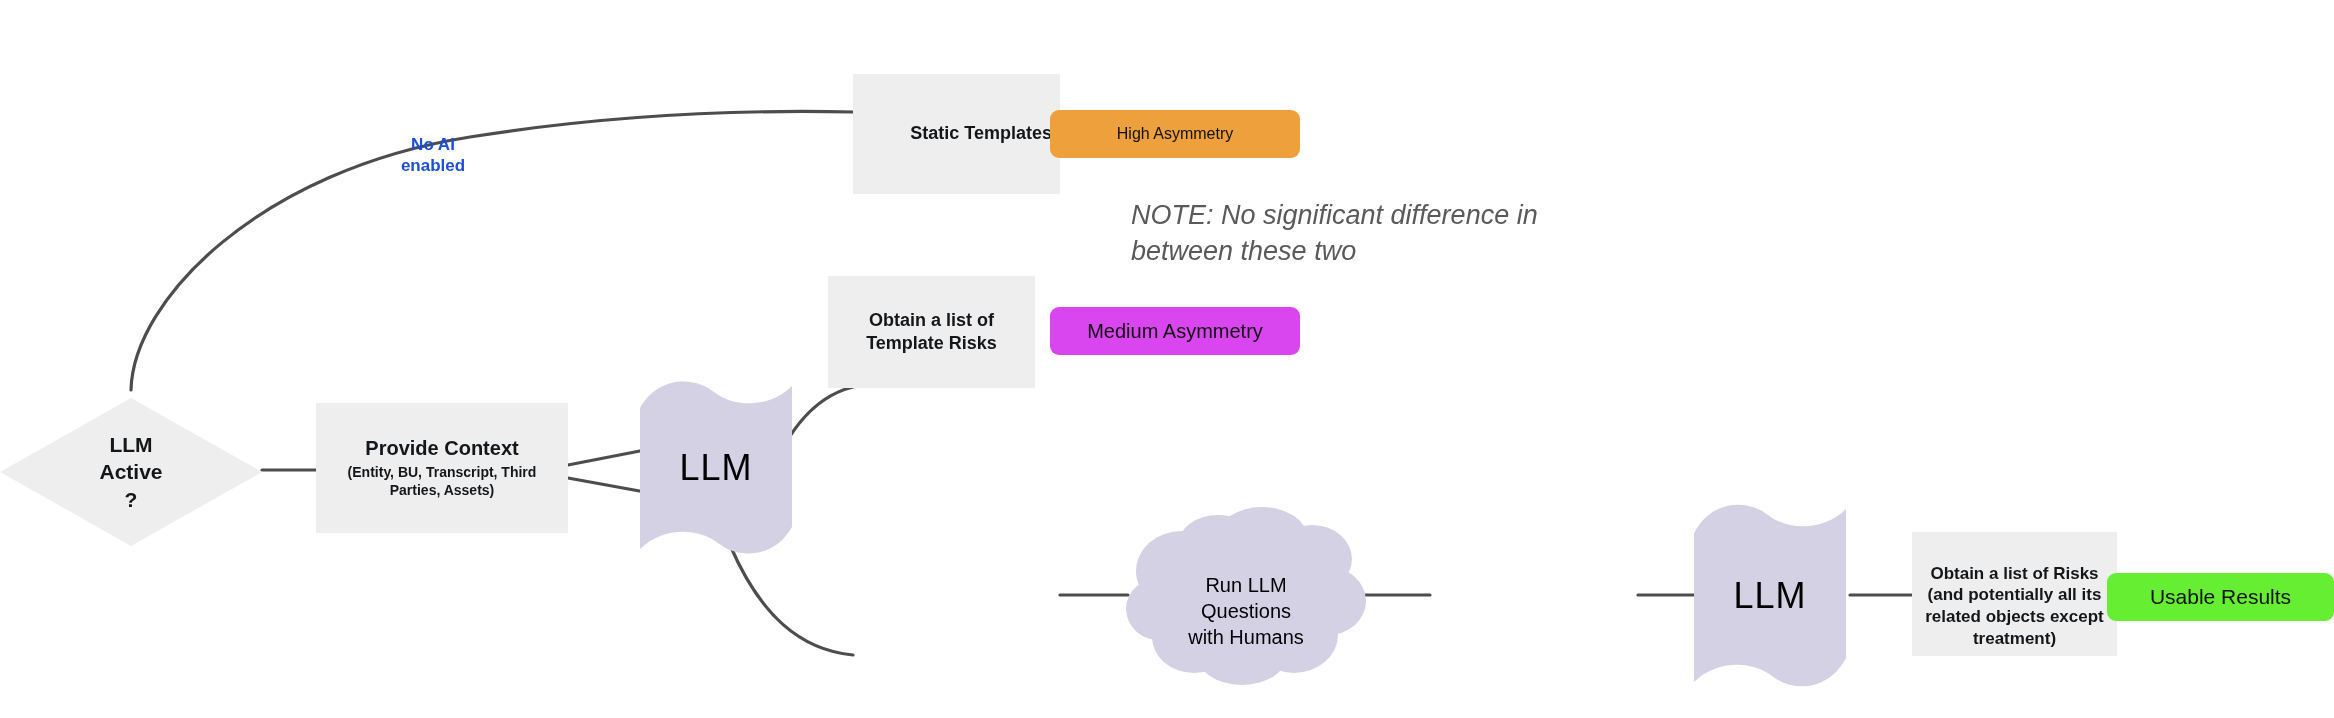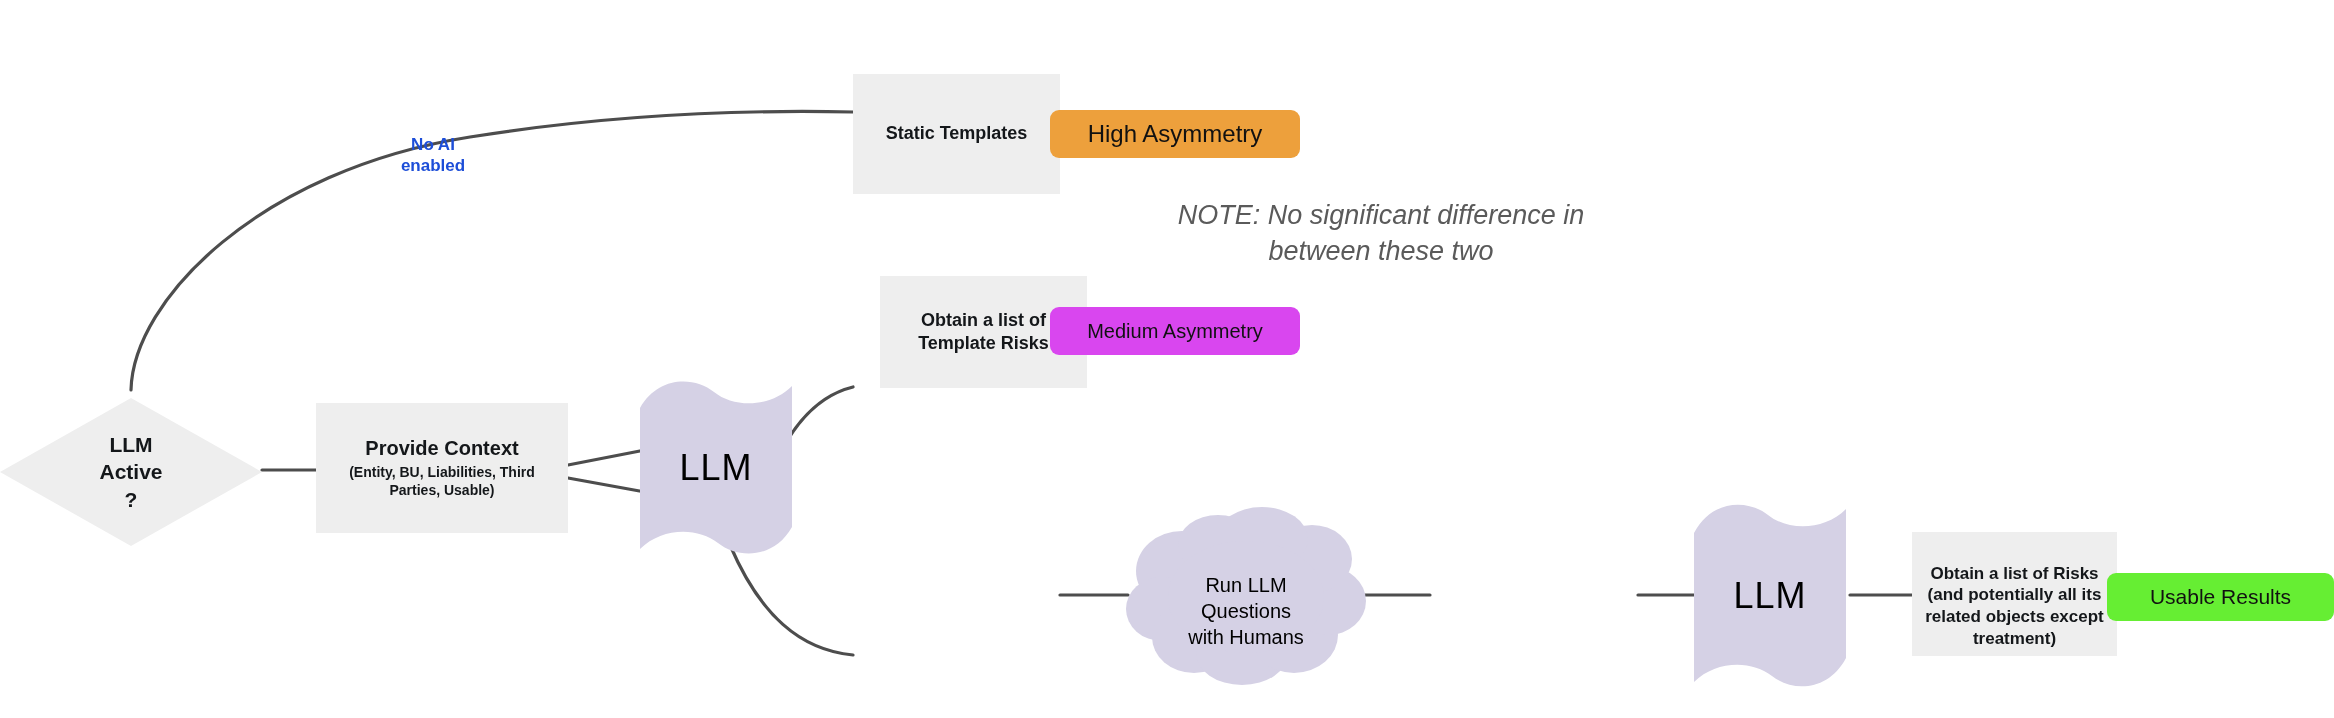--- a/index.html
+++ b/index.html
@@ -122,21 +122,21 @@
     color: #1d4ed8;
     line-height: 1.22;
     text-align: center;
     white-space: pre-line;
   }
   .note-text {
     position: absolute;
     font-style: italic;
     color: #5a5a5a;
     line-height: 1.33;
-    text-align: center;
+    text-align: left;
     white-space: pre-line;
   }
 </style>
 </head>
 <body>
 
 <div id="canvas">
 
   <svg id="edges" viewBox="0 0 2334 718" xmlns="http://www.w3.org/2000/svg">
     <g fill="none" stroke="#4d4d4d" stroke-width="3.2" stroke-linecap="round">
@@ -170,46 +170,46 @@
       <span>Active</span>
       <span>?</span>
     </div>
   </div>
 
   <div class="edge-label" style="left:368px; top:135px; width:130px; font-size:17px;">No AI
 enabled</div>
 
   <div class="node box" style="left:316px; top:403px; width:252px; height:130px; padding:6px 28px;">
     <span class="l1" style="font-size:20px;">Provide Context</span>
-    <span class="l2" style="font-size:14px; margin-top:2px;">(Entity, BU, Liabilities, Third Parties, Usable)</span>
+    <span class="l2" style="font-size:14px; margin-top:2px;">(Entity, BU, Transcript, Third Parties, Assets)</span>
   </div>
 
   <div class="wave" style="left:636px; top:380px; width:160px; height:175px;">
     <svg width="160" height="175" viewBox="0 0 160 175" xmlns="http://www.w3.org/2000/svg">
       <path d="M 4 28 C 22 -4 58 -4 78 12 C 98 28 134 28 156 6
                L 156 147 C 138 179 102 179 82 163 C 62 147 26 147 4 169 Z" fill="#d5d1e5"></path>
     </svg>
     <div class="wave-label" style="font-size:36px;">
       <span>LLM</span>
     </div>
   </div>
 
-  <div class="node box" style="left:853px; top:74px; width:207px; height:120px; padding:0 8px;">
+  <div class="node box" style="left:853px; top:74px; width:207px; height:120px; padding:0 8px;align-items:flex-end;">
     <span style="font-size:18px;">Static Templates</span>
   </div>
 
-  <div class="badge" style="left:1050px; top:110px; width:250px; height:48px; font-size:24px;
+  <div class="badge" style="left:1050px; top:110px; width:250px; height:48px; font-size:16px;
               background:#eda03c;">
     <span>High Asymmetry</span>
   </div>
 
   <div class="note-text" style="left:1131px; top:198px; width:500px; font-size:27px;">NOTE: No significant difference in
 between these two</div>
 
-  <div class="node box" style="left:880px; top:276px; width:207px; height:112px; padding:13px 8px;">
+  <div class="node box" style="left:828px; top:276px; width:207px; height:112px; padding:13px 8px;">
     <span style="font-size:18px;">Obtain a list of Template Risks</span>
   </div>
 
   <div class="badge" style="left:1050px; top:307px; width:250px; height:48px; font-size:20px;
               background:#d946ef;">
     <span>Medium Asymmetry</span>
   </div>
 
 
   <div class="cloud" style="left:1122px; top:505px; width:248px; height:180px;">

